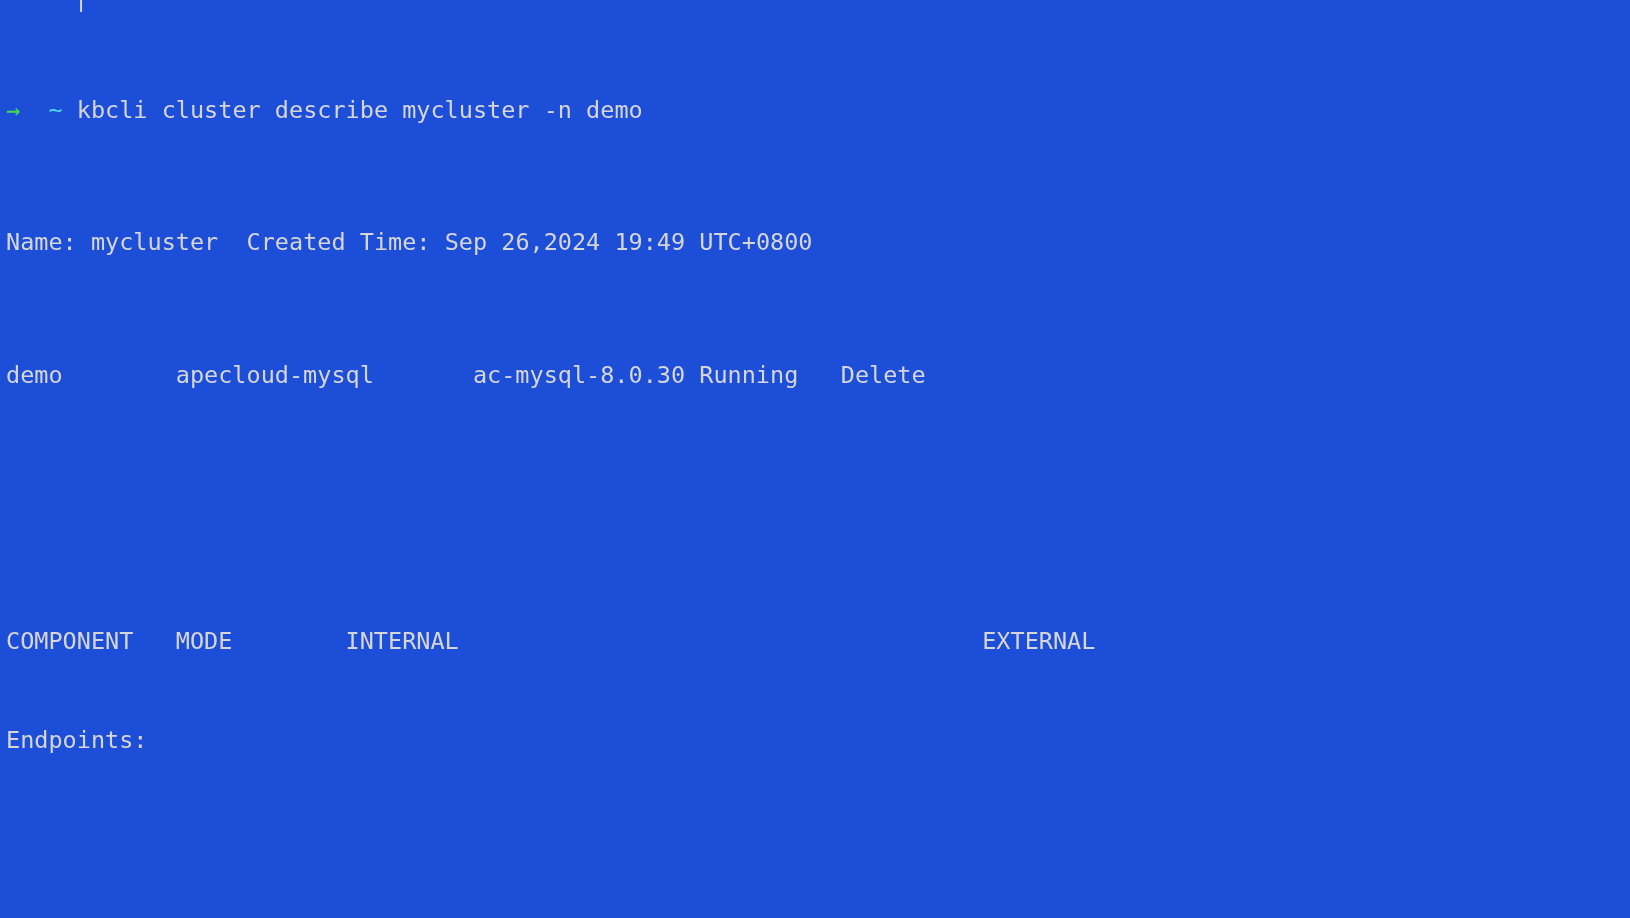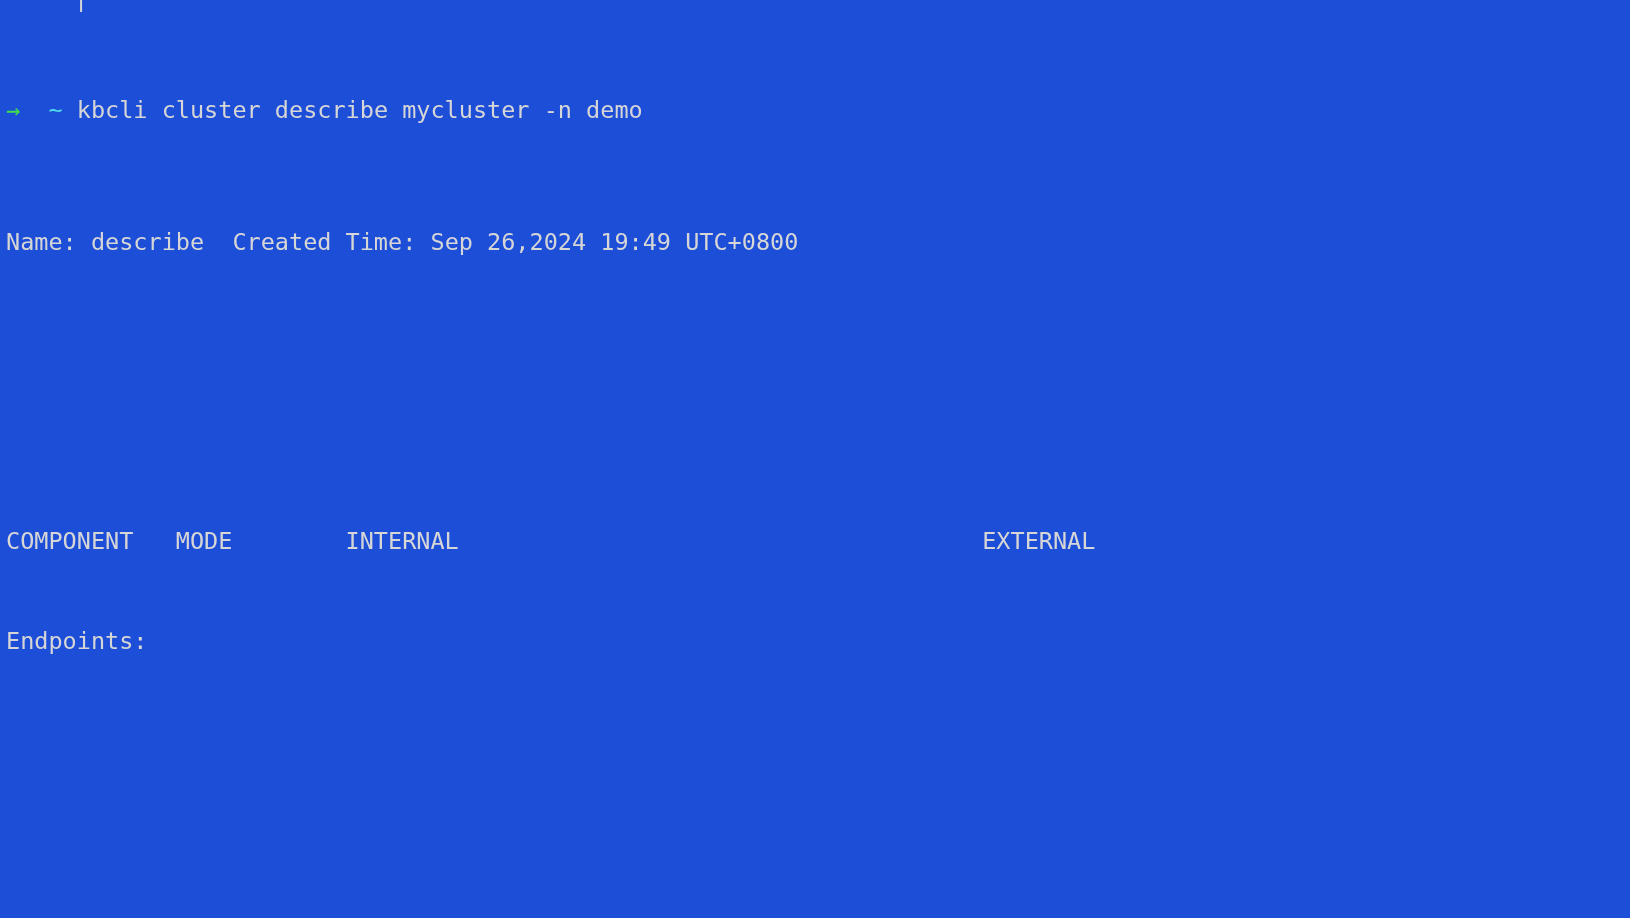--- a/index.html
+++ b/index.html
@@ -57,22 +57,23 @@
 <body>
 
 <div id="terminal">
 
   <span class="topglyph">|</span>
 
   <div class="screen">
 
     <span class="line"><span class="arrow">→</span><span class="fg">  </span><span class="tilde">~</span><span class="fg"> </span><span class="fg">kbcli cluster describe mycluster -n demo</span></span>
 
-    <span class="line"><span>Name:</span><span> </span><span>describe</span><span>  </span><span>Created Time:</span><span> </span><span>Sep 26,2024 19:49 UTC+0800</span></span>
+    <span class="line"><span>Name:</span><span> </span><span>mycluster</span><span>  </span><span>Created Time:</span><span> </span><span>Sep 26,2024 19:49 UTC+0800</span></span>
 
+    <span class="line">demo        apecloud-mysql       ac-mysql-8.0.30 Running   Delete</span>
 
     <span class="blank"> </span>
 
     <span class="line">COMPONENT   MODE        INTERNAL                                     EXTERNAL</span>
     <span class="line">Endpoints:</span>
     
 
     
 
     

